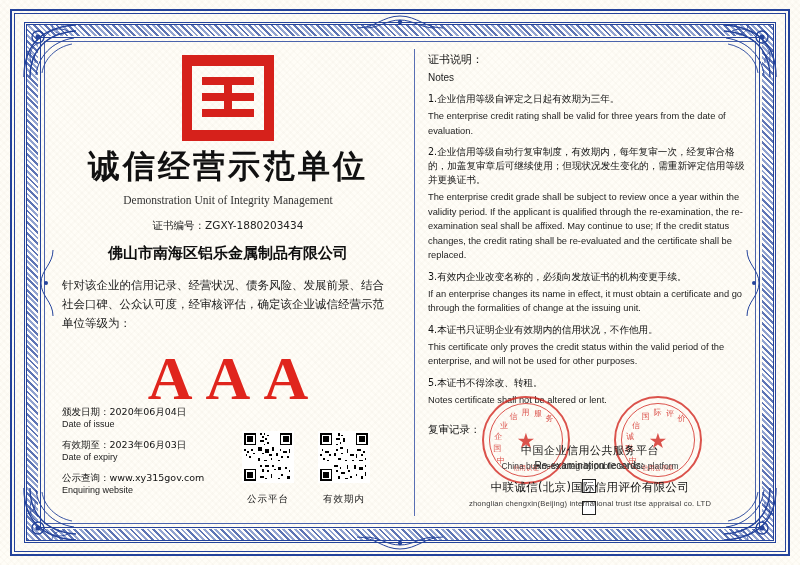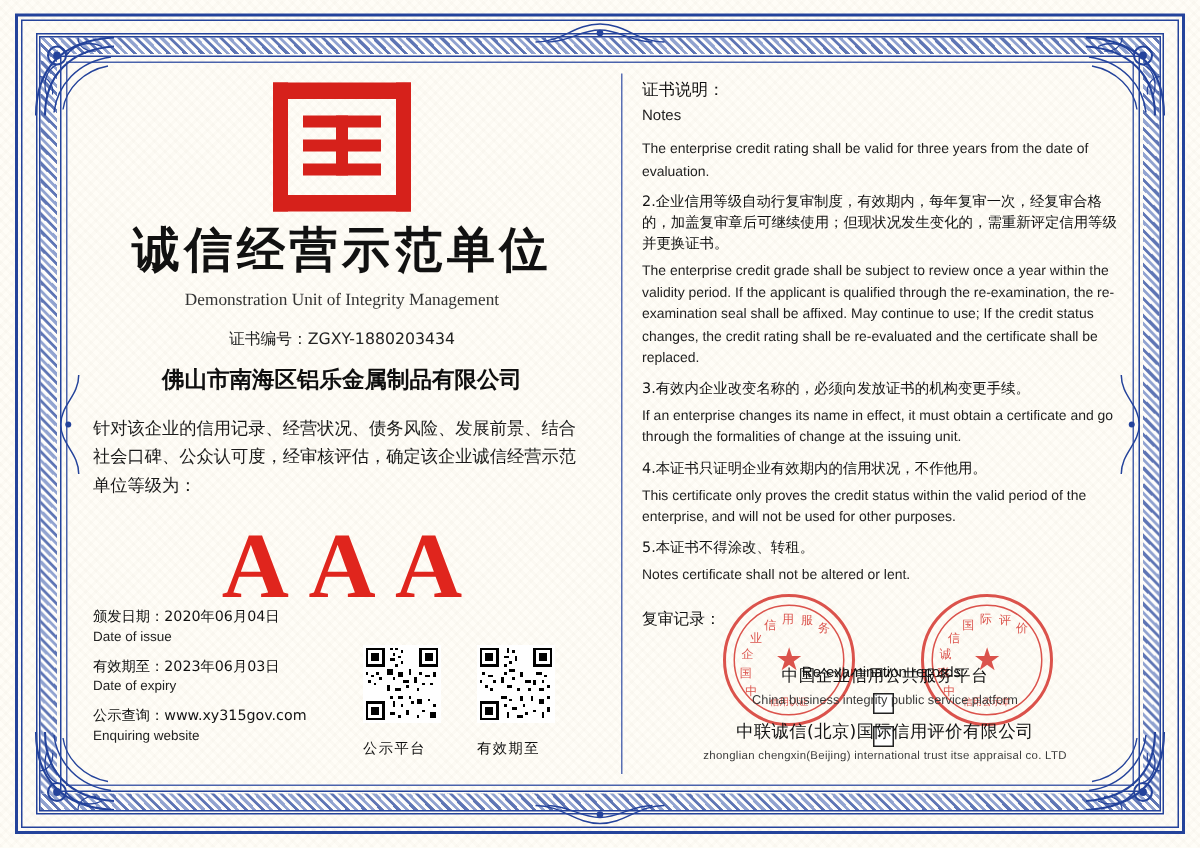--- a/index.html
+++ b/index.html
@@ -185,21 +185,21 @@
   .meta .row { margin-bottom: 7px; }
   .meta .en { color: #222; font-family: "Liberation Sans", sans-serif; font-size: 9px;}
 
   .qr-group {
     position: absolute;
     left: 196px;
     bottom: 16px;
     display: flex;
     gap: 24px;
   }
-  .qr-item { }
+  .qr-item { text-align: center; }
   .qr-code {
     width: 52px; height: 52px;
     background: #fff;
   }
   .qr-caption {
     font-size: 9.5px;
     margin-top: 6px;
     color: #111;
     font-family: "DejaVu Sans", sans-serif;
     letter-spacing: 1px;
@@ -583,32 +583,33 @@
                 <rect x="15" y="26" width="2" height="1"></rect>
                 <rect x="18" y="25" width="1" height="1"></rect>
               <rect x="20" y="19" width="1" height="2"></rect>
                 <rect x="23" y="20" width="2" height="2"></rect>
                 <rect x="26" y="19" width="1" height="1"></rect>
               <rect x="21" y="24" width="1" height="1"></rect>
                 <rect x="24" y="25" width="1" height="2"></rect>
                 <rect x="26" y="23" width="1" height="2"></rect>
             </g>
           </svg>
-          <div class="qr-caption">有效期至</div>
+          <div class="qr-caption">有效期内</div>
         </div>
       </div>
     </div>
 
     <div class="divider"></div>
 
     <div class="right-col">
       <div class="notes-title">证书说明：</div>
       <div class="notes-title-en">Notes</div>
 
       <div class="note">
+        <div class="cn">1.企业信用等级自评定之日起有效期为三年。</div>
         <div class="en">The enterprise credit rating shall be valid for three years from the date of evaluation.</div>
       </div>
       <div class="note">
         <div class="cn">2.企业信用等级自动行复审制度，有效期内，每年复审一次，经复审合格的，加盖复审章后可继续使用；但现状况发生变化的，需重新评定信用等级并更换证书。</div>
         <div class="en">The enterprise credit grade shall be subject to review once a year within the validity period. If the applicant is qualified through the re-examination, the re-examination seal shall be affixed. May continue to use; If the credit status changes, the credit rating shall be re-evaluated and the certificate shall be replaced.</div>
       </div>
       <div class="note">
         <div class="cn">3.有效内企业改变名称的，必须向发放证书的机构变更手续。</div>
         <div class="en">If an enterprise changes its name in effect, it must obtain a certificate and go through the formalities of change at the issuing unit.</div>
       </div>

